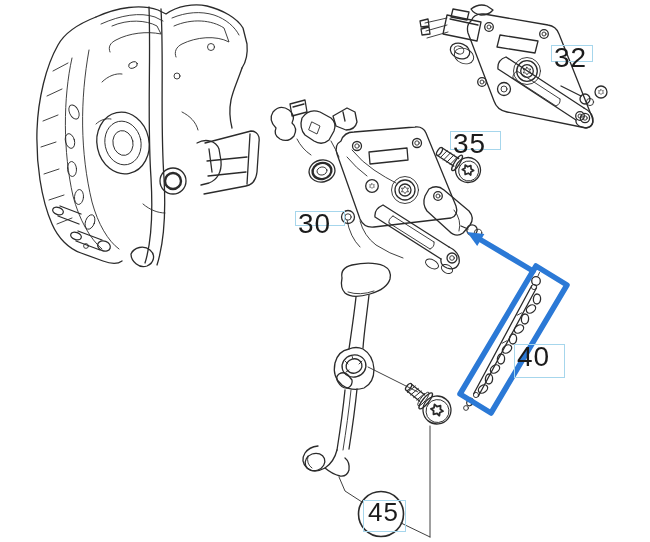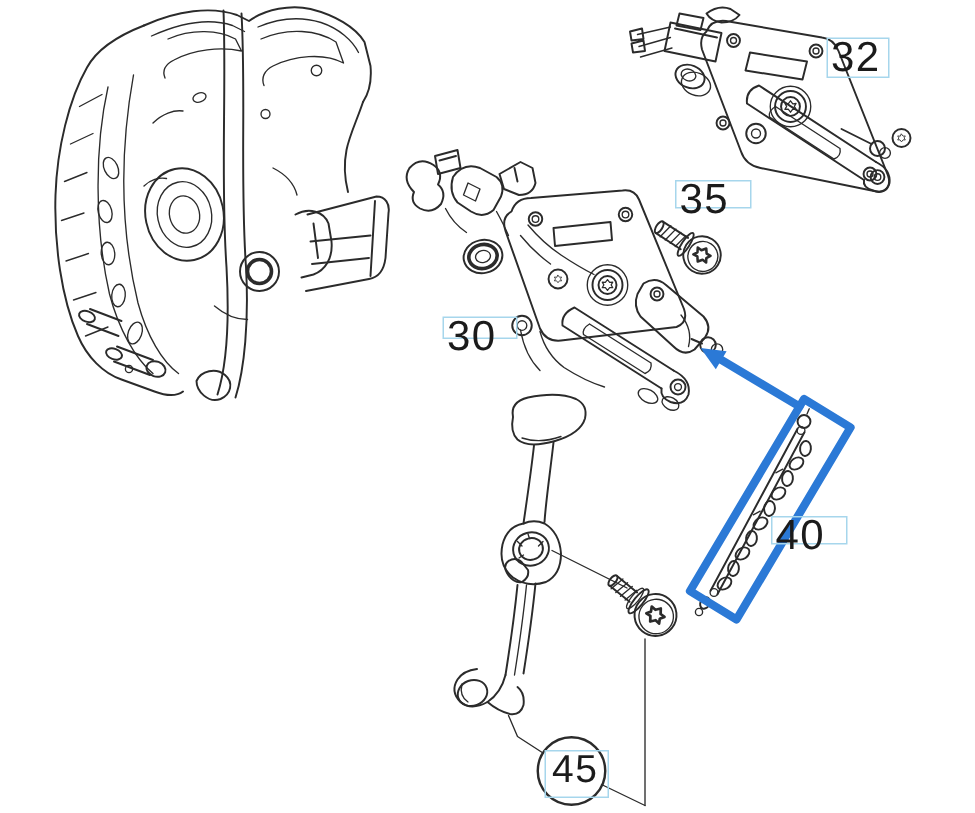--- a/index.html
+++ b/index.html
@@ -218,33 +218,33 @@
       </g>
 
       <path class="ln thin" d="M 368,367 L 418,392"></path>
       <path class="ln thin" d="M 430,426 L 430,537"></path>
       <path class="ln thin" d="M 339,477 L 345,491 L 362,502"></path>
       <path class="ln thin" d="M 401,523 L 430,537"></path>
       <circle cx="381" cy="514" r="22.5" fill="none" stroke="#2b2b2b" stroke-width="1.6"></circle>
     </g>
   </svg>
 
-  <div class="callout" style="left:551px; top:25px; width:42px; height:27px;padding-left:13px;">
+  <div class="callout" style="left:551px; top:45px; width:42px; height:17px;padding-left:13px;">
     <span class="num">32</span>
   </div>
 
-  <div class="callout" style="left:450px; top:120px; width:51px; height:19px;">
+  <div class="callout" style="left:450px; top:131px; width:51px; height:19px;">
     <span class="num">35</span>
   </div>
 
   <div class="callout" style="left:295px; top:211px; width:50px; height:15px;">
     <span class="num">30</span>
   </div>
 
-  <div class="callout" style="left:514px; top:344px; width:51px; height:19px;padding-left:40px;">
+  <div class="callout" style="left:514px; top:344px; width:51px; height:34px;padding-left:40px;">
     <span class="num">40</span>
   </div>
 
   <div class="callout small" style="left:363px; top:500px; width:43px; height:32px;">
     <span class="num">45</span>
   </div>
 
 </div>
 
 </body></html>

